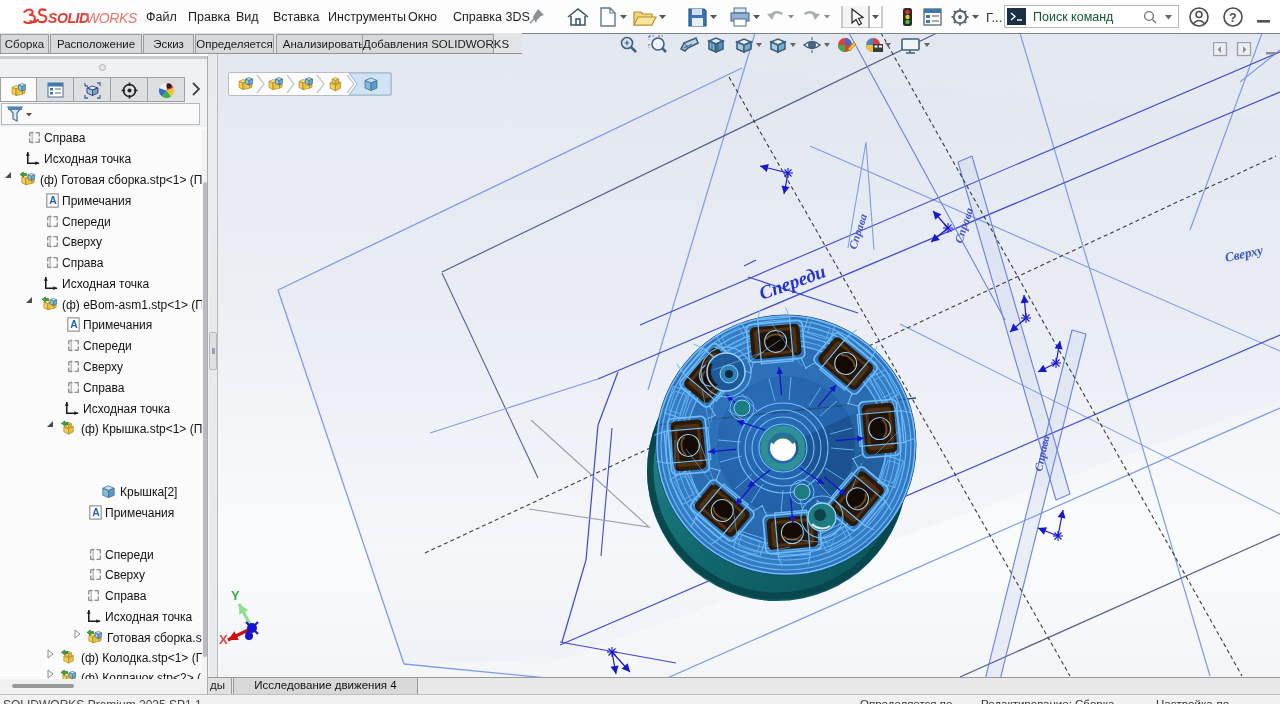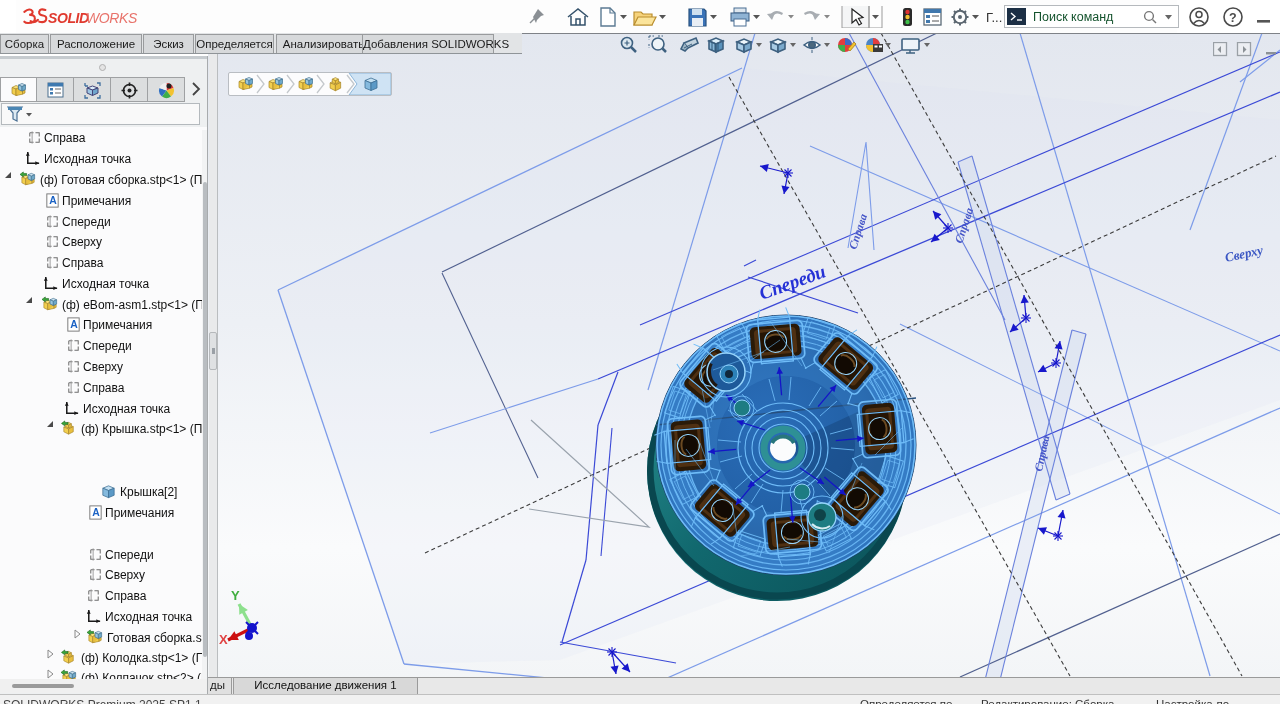--- a/index.html
+++ b/index.html
@@ -376,20 +376,29 @@
 
 <div class="abs" id="title">
 <svg class="sicon" style="left:4px;top:5px" width="130" height="24" viewBox="0 0 130 24">
  <g fill="none" stroke="#e0392e" stroke-width="3.4" transform="scale(0.62)" stroke-linecap="round">
   <path d="M7 11 q9 -7 13 -1 q2 4 -5 6 q9 -1 9 6 q0 7 -11 7 q-4 0 -6 -2 M29 24 q-7 6 -12 2"></path>
   <path d="M41 8 q-9 -3 -10 3 q-1 5 6 6 q7 1 5 7 q-2 5 -11 3"></path>
  </g>
  <text x="28" y="18" font-family="Liberation Sans" font-size="14" font-weight="bold" font-style="italic" fill="#e0392e" letter-spacing="-0.4">SOLID</text>
  <text x="66" y="18" font-family="Liberation Sans" font-size="14" font-style="italic" fill="#e8736b" letter-spacing="-0.4">WORKS</text>
 </svg>
+<div class="abs" id="menus">
+        <span style="left:130px">Файл</span>
+        <span style="left:172px">Правка</span>
+        <span style="left:220px">Вид</span>
+        <span style="left:257px">Вставка</span>
+        <span style="left:312px">Инструменты</span>
+        <span style="left:392px">Окно</span>
+        <span style="left:437px">Справка 3DS</span>
+      </div>
 <svg class="sicon" style="left:512px;top:7px" width="18" height="18" viewBox="0 0 18 18">
         <path d="M10 2 L16 8 L13 9 L9 13 L8 16 L5 10 Z" fill="#8a8f94"></path>
         <path d="M7 11 L2 16" stroke="#8a8f94" stroke-width="1.5"></path>
       </svg>
 <svg class="sicon" style="left:550px;top:6px" width="700" height="22" viewBox="0 0 700 22">
 
  <g stroke="#35526b" stroke-width="1.5" fill="none">
           <path d="M2 11 L12 3 L22 11 M5 10 V19 H19 V10"></path>
           <path d="M10 19 V13 H14 V19"></path>
         </g>
@@ -883,19 +892,19 @@
           <span class="tx" style="left:81px">(ф) Колпачок.stp&lt;2&gt; (П</span>
         </div>
 </div>
  <div style="position:absolute;left:0;top:623px;width:207px;height:14px;background:#f0f0f0">
    <div style="position:absolute;left:12px;top:5px;width:62px;height:4px;background:#9a9a9a;border-radius:2px"></div>
  </div>
 </div>
 
 <div class="abs" id="mtabs">
  <div style="position:absolute;left:0;top:0;width:24px;height:16px;background:#e0e0e0;border-right:1px solid #9a9a9a;font-size:11.5px;color:#222;padding:1px 0 0 2px">ды</div>
- <div style="position:absolute;left:25px;top:0;width:185px;height:16px;background:#d8d8d8;border-right:1px solid #9a9a9a;border-left:1px solid #9a9a9a;font-size:11.5px;color:#111;text-align:center;padding-top:1px">Исследование движения 1</div>
+ <div style="position:absolute;left:25px;top:0;width:185px;height:16px;background:#d8d8d8;border-right:1px solid #9a9a9a;border-left:1px solid #9a9a9a;font-size:11.5px;color:#111;text-align:center;padding-top:1px">Исследование движения 4</div>
 </div>
 
 <div class="abs" id="status">
 <div style="position:absolute;left:3px;top:3px;font-size:12px;color:#444">SOLIDWORKS Premium 2025 SP1.1</div>
 <div style="position:absolute;left:860px;top:3px;font-size:11.5px;color:#333">Определяется пе...&nbsp;&nbsp;&nbsp;&nbsp;&nbsp;&nbsp;Редактирование: Сборка&nbsp;&nbsp;&nbsp;&nbsp;&nbsp;&nbsp;&nbsp;&nbsp;&nbsp;&nbsp;&nbsp;&nbsp;&nbsp;Настройка-по умолчани</div>
 </div>
 </div>
 </body></html>

